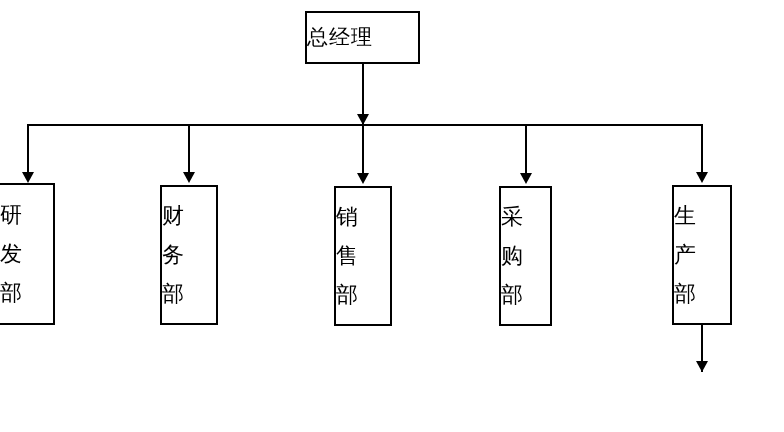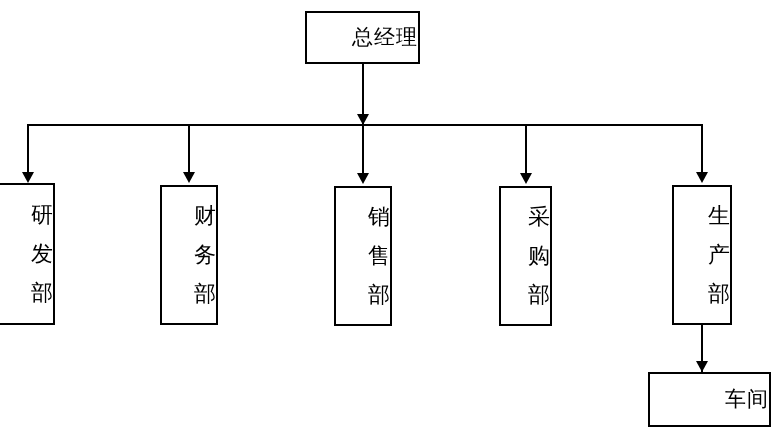--- a/index.html
+++ b/index.html
@@ -19,21 +19,21 @@
     background: #ffffff;
     overflow: hidden;
   }
   .node-box {
     position: absolute;
     box-sizing: border-box;
     border: 2px solid #000000;
     background: #ffffff;
     display: flex;
     align-items: center;
-    justify-content: flex-end;
+    justify-content: flex-start;
     text-align: center;
   }
   .node-label-horizontal {
     font-size: 21px;
     line-height: 1.1;
     letter-spacing: 1px;
     color: #000000;
     white-space: nowrap;
   }
   .node-label-vertical {
@@ -135,17 +135,14 @@
     <div class="node-label-vertical">
       <span>生</span>
       <span>产</span>
       <span>部</span>
     </div>
   </div>
 
   <div class="connector-v" style="left:701px; top:325px; height:47px;"></div>
   <div class="arrow-head" style="left:696px; top:361px;"></div>
 
-  <div class="node-box" style="left:648px; top:372px; width:123px; height:55px;">
-    <span class="node-label-horizontal">车间</span>
-  </div>
 
 </div>
 
 </body></html>

